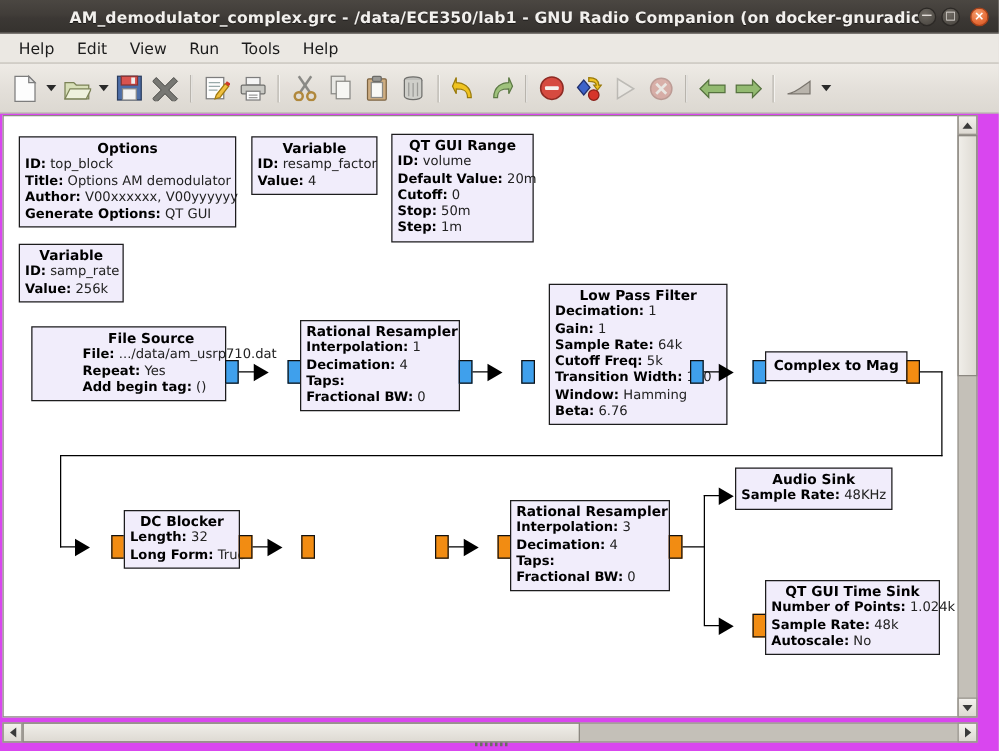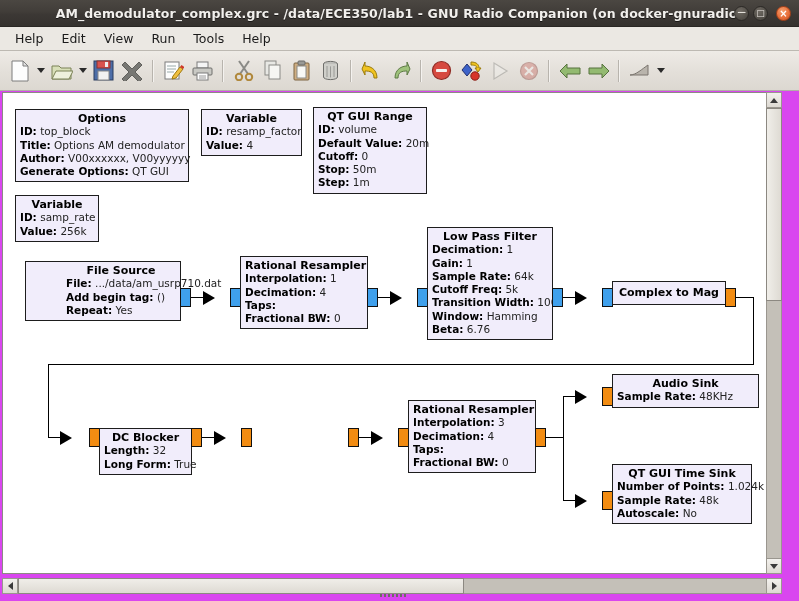--- a/index.html
+++ b/index.html
@@ -477,43 +477,43 @@
 
         <div class="blk" style="left:12px; top:102px; width:84px;">
           <span class="bt">Variable</span>
           <span class="row"><span class="k">ID:</span> <span class="v">samp_rate</span></span>
           <span class="row"><span class="k">Value:</span> <span class="v">256k</span></span>
         </div>
 
         <div class="blk" style="left:22px; top:168px; width:156px;padding-left:40px;">
           <span class="bt">File Source</span>
           <span class="row"><span class="k">File:</span> <span class="v">.../data/am_usrp710.dat</span></span>
+          <span class="row"><span class="k">Repeat:</span> <span class="v">Yes</span></span>
           <span class="row"><span class="k">Add begin tag:</span> <span class="v">()</span></span>
-          <span class="row"><span class="k">Repeat:</span> <span class="v">Yes</span></span>
         </div>
         <div class="port blue" style="left:177px; top:195px;"></div>
 
         <div class="wire h" style="left:188px; top:204px; width:16px;"></div>
         <div class="arrow" style="left:200px; top:198px;"></div>
 
         <div class="port blue" style="left:227px; top:195px;"></div>
         <div class="blk" style="left:237px; top:163px; width:128px;">
           <span class="bt" style="text-align:left;">Rational Resampler</span>
           <span class="row"><span class="k">Interpolation:</span> <span class="v">1</span></span>
           <span class="row"><span class="k">Decimation:</span> <span class="v">4</span></span>
           <span class="row"><span class="k">Taps:</span> <span class="v"></span></span>
           <span class="row"><span class="k">Fractional BW:</span> <span class="v">0</span></span>
         </div>
         <div class="port blue" style="left:364px; top:195px;"></div>
 
         <div class="wire h" style="left:375px; top:204px; width:16px;"></div>
         <div class="arrow" style="left:387px; top:198px;"></div>
 
         <div class="port blue" style="left:414px; top:195px;"></div>
-        <div class="blk" style="left:424px; top:134px; width:126px;">
+        <div class="blk" style="left:436px; top:134px; width:143px;">
           <span class="bt">Low Pass Filter</span>
           <span class="row"><span class="k">Decimation:</span> <span class="v">1</span></span>
           <span class="row"><span class="k">Gain:</span> <span class="v">1</span></span>
           <span class="row"><span class="k">Sample Rate:</span> <span class="v">64k</span></span>
           <span class="row"><span class="k">Cutoff Freq:</span> <span class="v">5k</span></span>
           <span class="row"><span class="k">Transition Width:</span> <span class="v">100</span></span>
           <span class="row"><span class="k">Window:</span> <span class="v">Hamming</span></span>
           <span class="row"><span class="k">Beta:</span> <span class="v">6.76</span></span>
         </div>
         <div class="port blue" style="left:549px; top:195px;"></div>
@@ -528,21 +528,21 @@
         <div class="port orange" style="left:722px; top:195px;"></div>
 
         <div class="wire h" style="left:733px; top:204px; width:18px;"></div>
         <div class="wire v" style="left:750px; top:204px; height:68px;"></div>
         <div class="wire h" style="left:45px; top:271px; width:706px;"></div>
         <div class="wire v" style="left:45px; top:271px; height:74px;"></div>
         <div class="wire h" style="left:45px; top:344px; width:16px;"></div>
         <div class="arrow" style="left:57px; top:338px;"></div>
 
         <div class="port orange" style="left:86px; top:335px;"></div>
-        <div class="blk" style="left:96px; top:315px; width:93px;margin-top:20px;">
+        <div class="blk" style="left:96px; top:315px; width:93px;">
           <span class="bt">DC Blocker</span>
           <span class="row"><span class="k">Length:</span> <span class="v">32</span></span>
           <span class="row"><span class="k">Long Form:</span> <span class="v">True</span></span>
         </div>
         <div class="port orange" style="left:188px; top:335px;"></div>
 
         <div class="wire h" style="left:199px; top:344px; width:16px;"></div>
         <div class="arrow" style="left:211px; top:338px;"></div>
 
         <div class="port orange" style="left:238px; top:335px;"></div>
@@ -564,21 +564,21 @@
         <div class="wire h" style="left:543px; top:344px; width:18px;"></div>
         <div class="wire v" style="left:560px; top:303px; height:104px;"></div>
 
         <div class="wire h" style="left:560px; top:303px; width:16px;"></div>
         <div class="arrow" style="left:572px; top:297px;"></div>
 
         <div class="wire h" style="left:560px; top:407px; width:16px;"></div>
         <div class="arrow" style="left:572px; top:401px;"></div>
 
         <div class="port orange" style="left:599px; top:294px;"></div>
-        <div class="blk" style="left:609px; top:281px; width:147px;">
+        <div class="blk" style="left:585px; top:281px; width:126px;">
           <span class="bt">Audio Sink</span>
           <span class="row"><span class="k">Sample Rate:</span> <span class="v">48KHz</span></span>
         </div>
 
         <div class="port orange" style="left:599px; top:398px;"></div>
         <div class="blk" style="left:609px; top:371px; width:140px;">
           <span class="bt">QT GUI Time Sink</span>
           <span class="row"><span class="k">Number of Points:</span> <span class="v">1.024k</span></span>
           <span class="row"><span class="k">Sample Rate:</span> <span class="v">48k</span></span>
           <span class="row"><span class="k">Autoscale:</span> <span class="v">No</span></span>

